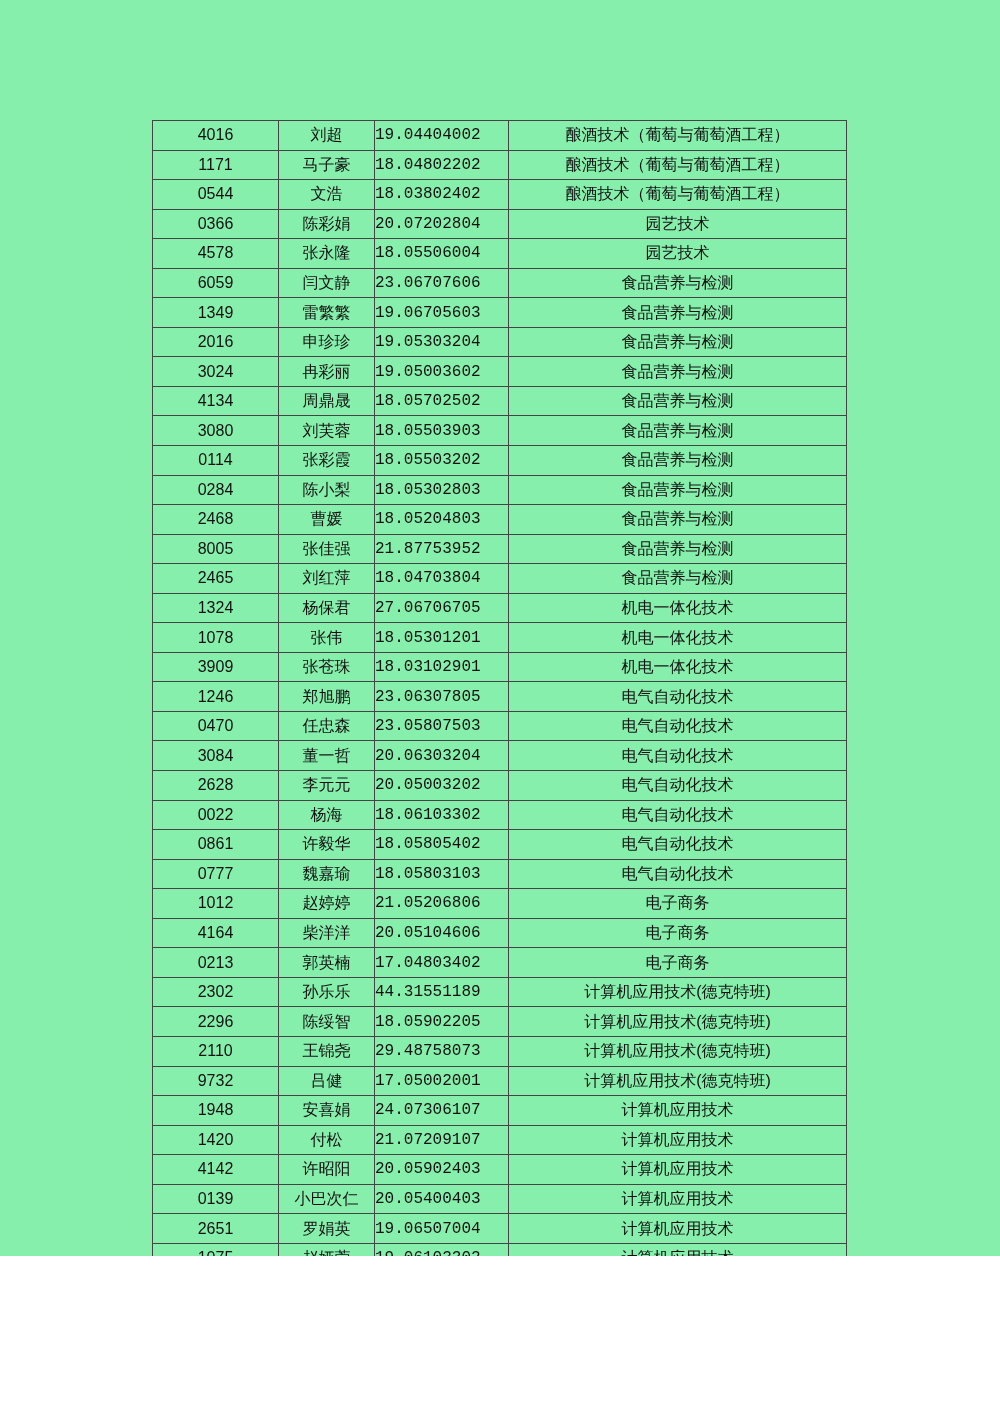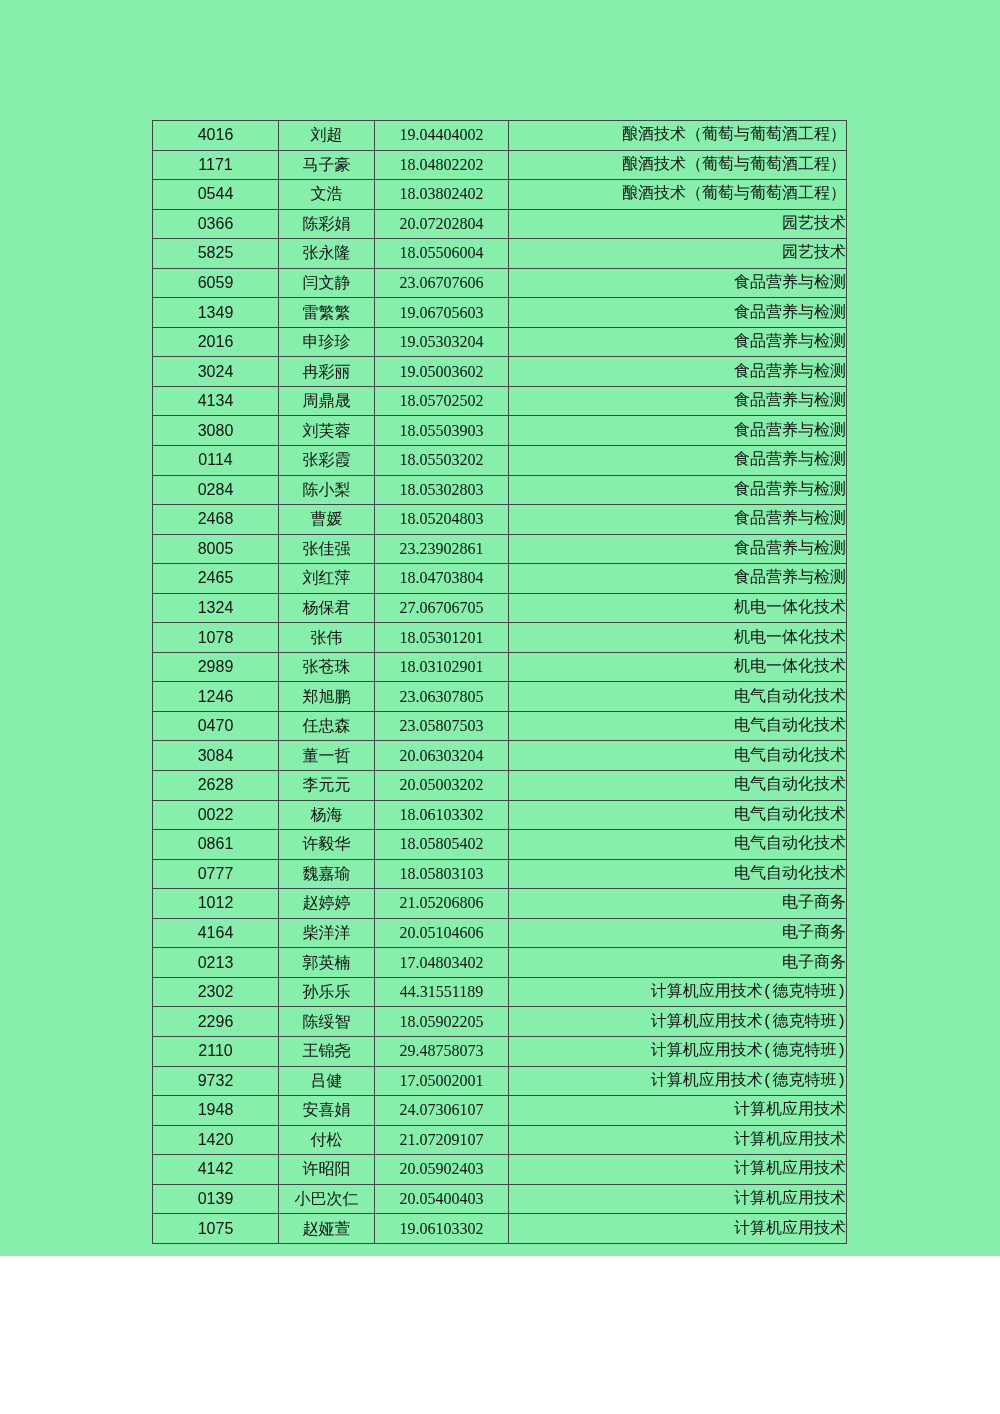--- a/index.html
+++ b/index.html
@@ -36,28 +36,28 @@
   td.col-id {
     text-align: center;
     font-family: "Liberation Sans", sans-serif;
   }
   td.col-name {
     text-align: center;
     font-family: "Liberation Serif", serif;
     margin-top: 10px;
   }
   td.col-score {
+    text-align: left;
+    padding-left: 3px;
+    font-family: Liberation Mono, monospace;
+  }
+  td.col-major {
     text-align: center;
-    padding-left: 3px;
-    font-family: Liberation Serif, serif;
-  }
-  td.col-major {
-    text-align: right;
     padding-left: 4px;
-    font-family: Liberation Mono, monospace;
+    font-family: Liberation Sans, sans-serif;
   }
 </style>
 </head>
 <body>
 
 <div class="page">
   <table class="roster">
     <colgroup>
       <col style="width:126px">
       <col style="width:96px">
@@ -83,21 +83,21 @@
           <td class="col-score">18.03802402</td>
           <td class="col-major">酿酒技术（葡萄与葡萄酒工程）</td>
         </tr>
         <tr class="row">
           <td class="col-id">0366</td>
           <td class="col-name">陈彩娟</td>
           <td class="col-score">20.07202804</td>
           <td class="col-major">园艺技术</td>
         </tr>
         <tr class="row">
-          <td class="col-id">5825</td>
+          <td class="col-id">4578</td>
           <td class="col-name">张永隆</td>
           <td class="col-score">18.05506004</td>
           <td class="col-major">园艺技术</td>
         </tr>
         <tr class="row">
           <td class="col-id">6059</td>
           <td class="col-name">闫文静</td>
           <td class="col-score">23.06707606</td>
           <td class="col-major">食品营养与检测</td>
         </tr>
@@ -145,21 +145,21 @@
         </tr>
         <tr class="row">
           <td class="col-id">2468</td>
           <td class="col-name">曹媛</td>
           <td class="col-score">18.05204803</td>
           <td class="col-major">食品营养与检测</td>
         </tr>
         <tr class="row">
           <td class="col-id">8005</td>
           <td class="col-name">张佳强</td>
-          <td class="col-score">23.23902861</td>
+          <td class="col-score">21.87753952</td>
           <td class="col-major">食品营养与检测</td>
         </tr>
         <tr class="row">
           <td class="col-id">2465</td>
           <td class="col-name">刘红萍</td>
           <td class="col-score">18.04703804</td>
           <td class="col-major">食品营养与检测</td>
         </tr>
         <tr class="row">
           <td class="col-id">1324</td>
@@ -167,21 +167,21 @@
           <td class="col-score">27.06706705</td>
           <td class="col-major">机电一体化技术</td>
         </tr>
         <tr class="row">
           <td class="col-id">1078</td>
           <td class="col-name">张伟</td>
           <td class="col-score">18.05301201</td>
           <td class="col-major">机电一体化技术</td>
         </tr>
         <tr class="row">
-          <td class="col-id">2989</td>
+          <td class="col-id">3909</td>
           <td class="col-name">张苍珠</td>
           <td class="col-score">18.03102901</td>
           <td class="col-major">机电一体化技术</td>
         </tr>
         <tr class="row">
           <td class="col-id">1246</td>
           <td class="col-name">郑旭鹏</td>
           <td class="col-score">23.06307805</td>
           <td class="col-major">电气自动化技术</td>
         </tr>
@@ -278,20 +278,26 @@
         <tr class="row">
           <td class="col-id">4142</td>
           <td class="col-name">许昭阳</td>
           <td class="col-score">20.05902403</td>
           <td class="col-major">计算机应用技术</td>
         </tr>
         <tr class="row">
           <td class="col-id">0139</td>
           <td class="col-name">小巴次仁</td>
           <td class="col-score">20.05400403</td>
+          <td class="col-major">计算机应用技术</td>
+        </tr>
+        <tr class="row">
+          <td class="col-id">2651</td>
+          <td class="col-name">罗娟英</td>
+          <td class="col-score">19.06507004</td>
           <td class="col-major">计算机应用技术</td>
         </tr>
         <tr class="row">
           <td class="col-id">1075</td>
           <td class="col-name">赵娅萱</td>
           <td class="col-score">19.06103302</td>
           <td class="col-major">计算机应用技术</td>
         </tr>
       </tbody>
   </table>

